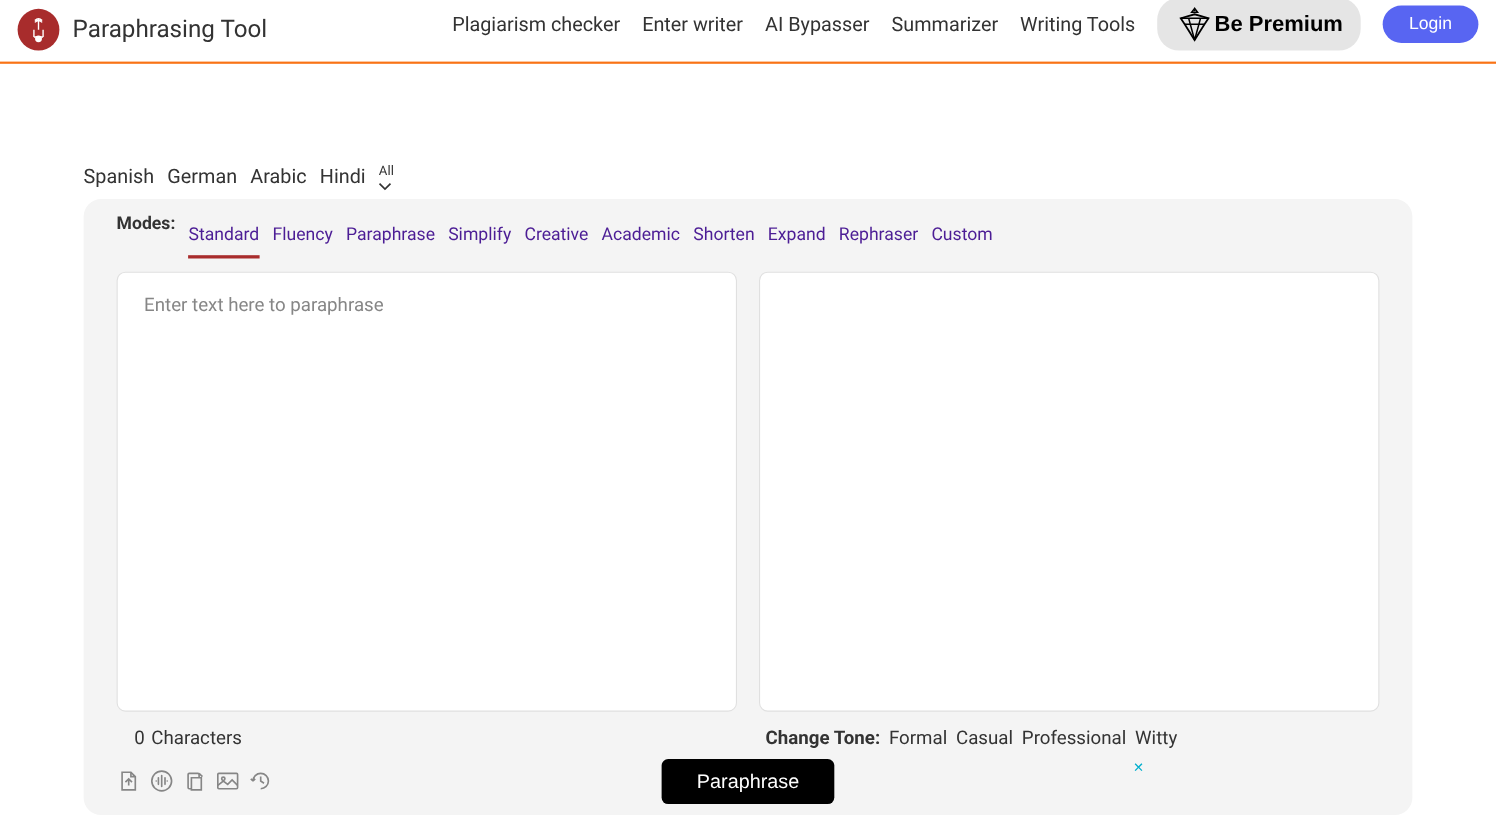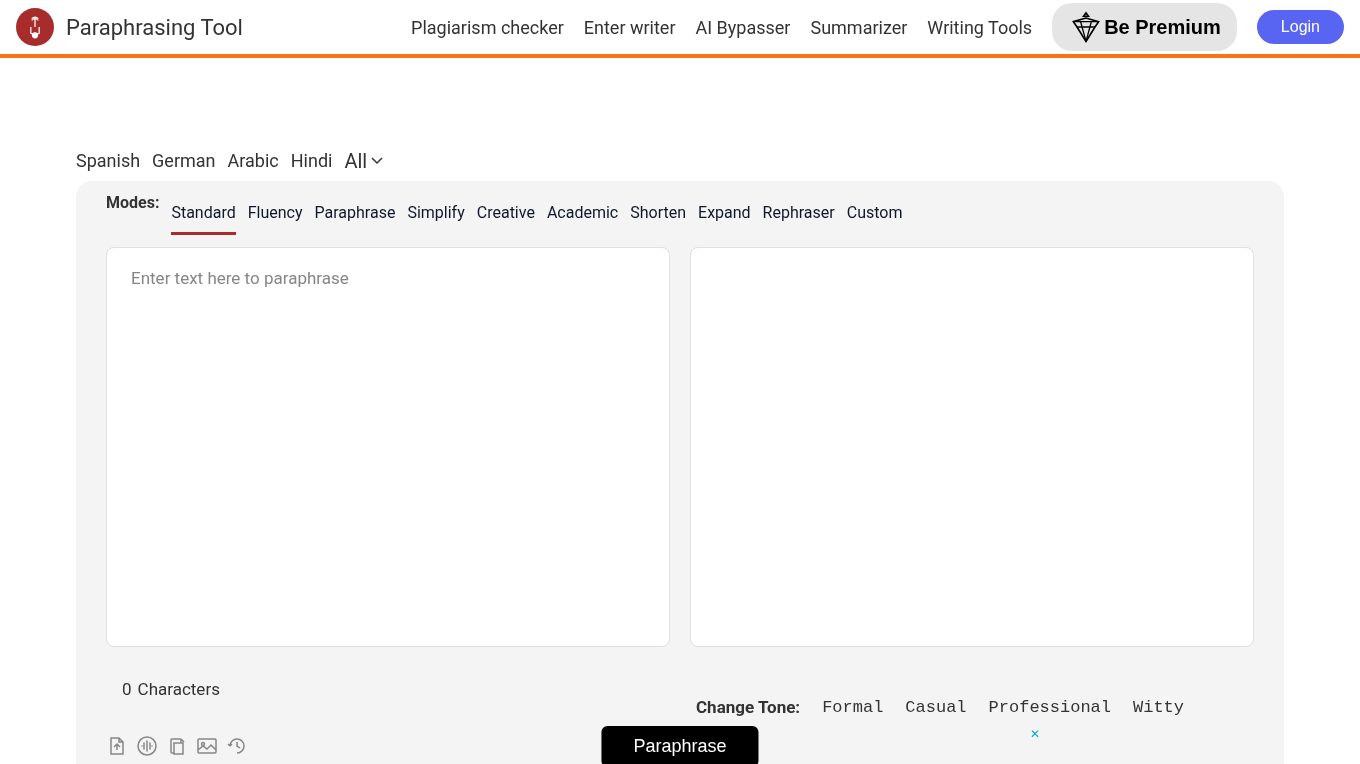--- a/index.html
+++ b/index.html
@@ -11,23 +11,23 @@
     body {
       font-family: -apple-system, BlinkMacSystemFont, 'Segoe UI', Roboto, Helvetica, Arial, sans-serif;
       background: #ffffff;
       width: 1360px;
       height: 764px;
     }
     
     
     .header {
       display: flex;
-      align-items: center;
+      align-items: flex-end;
       padding: 10px 16px;
-      border-bottom: 4px solid #f97316;
+      border-bottom: 2px solid #f97316;
       height: 58px;
     }
     
     .logo-section {
       display: flex;
       align-items: center;
       gap: 12px;
     }
     
     .logo-circle {
@@ -123,44 +123,45 @@
     .lang-tab.active {
       background: #f4f4f4;
     }
     
     .lang-tab:not(.active) {
       padding: 10px 0;
     }
     
     .all-dropdown {
       display: flex;
-      align-items: center;
+      align-items: flex-start;
       gap: 4px;
-      font-size: 20px;
-      color: #333;
-      cursor: pointer;
+      font-size: 12px;
+      color: #333;
+      cursor: pointer;
+      flex-direction: column;
     }
     
     
     .modes-row {
       display: flex;
       align-items: flex-start;
       gap: 12px;
       padding: 12px 30px;
     }
     
     .modes-label {
       font-size: 16px;
       font-weight: 700;
       color: #333;
     }
     
     .mode-item {
       font-size: 16px;
-      color: #0f172a;
+      color: #4c1d95;
       cursor: pointer;
       padding: 10px 0;
       border-bottom: 3px solid transparent;
     }
     
     .mode-item.active {
       border-bottom: 3px solid #a82c2c;
     }
     
     
@@ -209,37 +210,35 @@
       align-items: center;
       gap: 6px;
       font-size: 17px;
       color: #333;
       padding-left: 16px;
     }
     
     .tone-section {
       flex: 1;
       display: flex;
-      align-items: flex-end;
-      gap: 22px;
+      align-items: flex-start;
+      gap: 8px;
       padding-left: 16px;
-      margin-top: 36px;
     }
     
     .tone-label {
       font-size: 17px;
       font-weight: 700;
       color: #333;
     }
     
     .tone-item {
       font-size: 17px;
       color: #333;
       cursor: pointer;
-      font-family: Liberation Mono, monospace;
     }
     
     
     .toolbar-row {
       display: flex;
       align-items: center;
       padding: 10px 30px;
       position: relative;
     }
     

